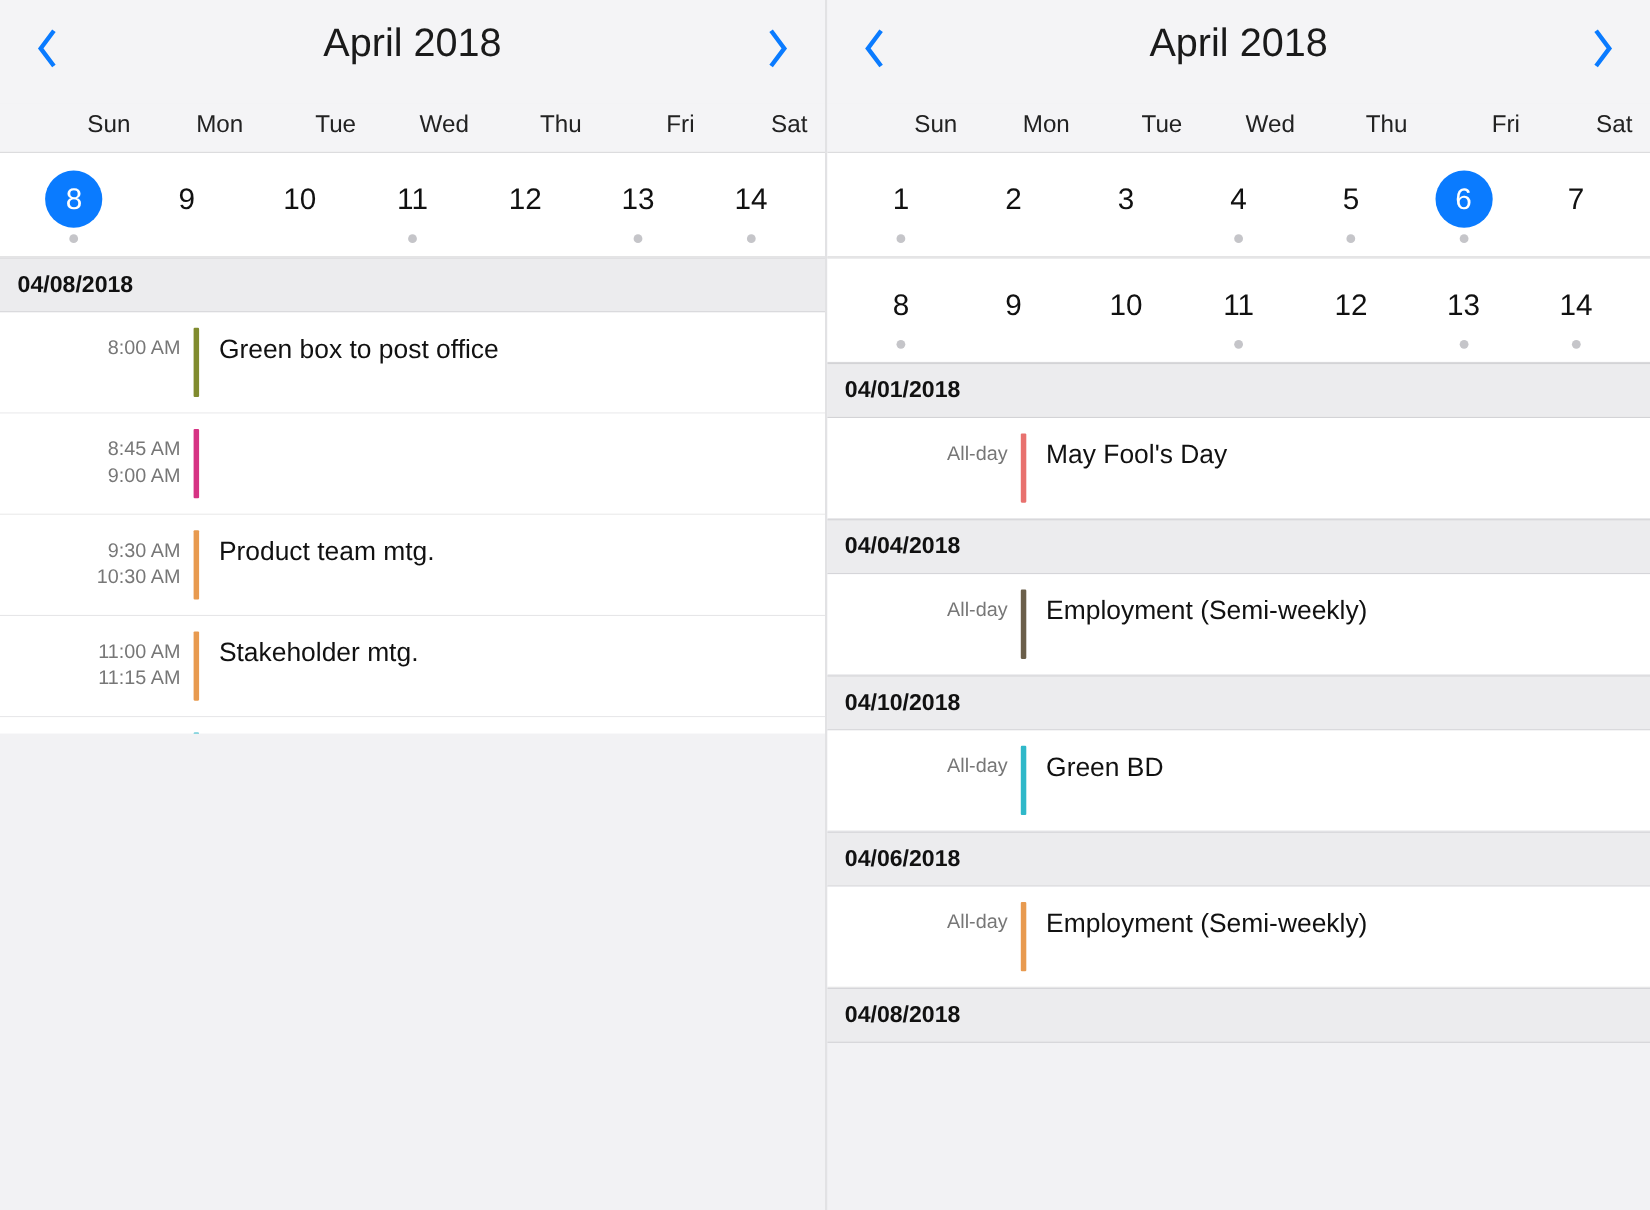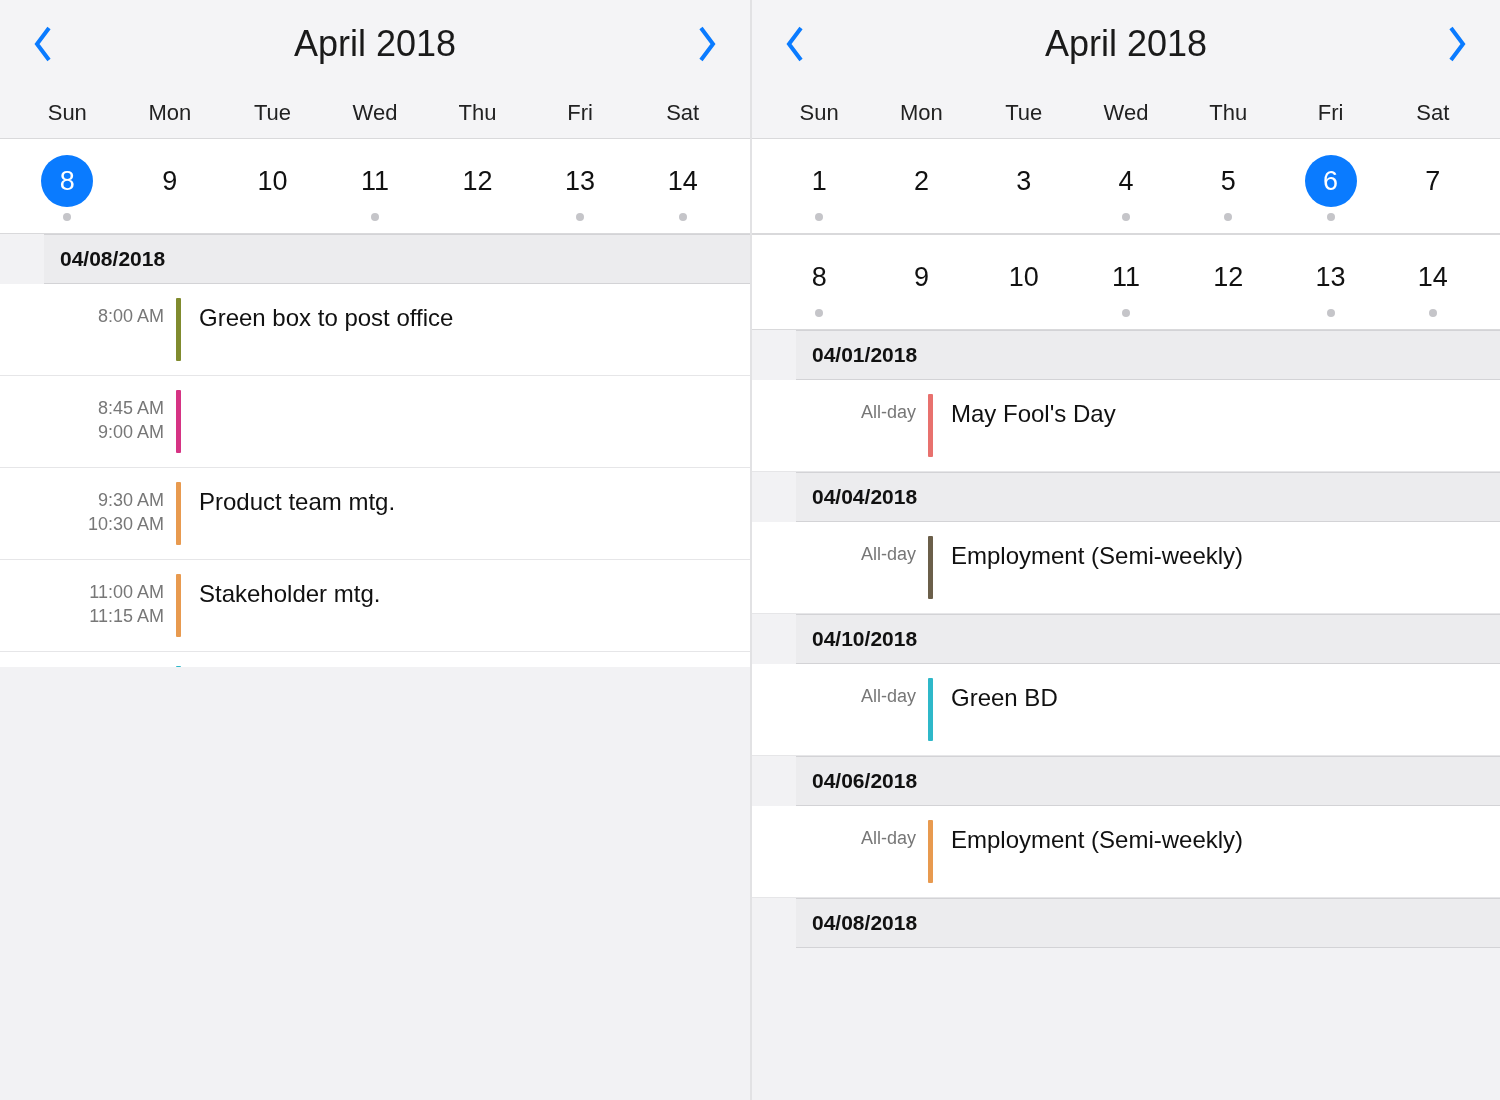--- a/index.html
+++ b/index.html
@@ -15,55 +15,55 @@
   width: 750px;
   height: 1100px;
   background: #f2f2f4;
   display: flex;
   flex-direction: column;
   overflow: hidden;
 }
 .panel + .panel { border-left: 2px solid #e2e2e4; }
 .header {
   display: flex;
-  align-items: center;
+  align-items: flex-start;
   justify-content: space-between;
   padding: 18px 24px 24px;
   background: #f4f4f6;
 }
 .chev {
   width: 36px; height: 52px;
   display: flex; align-items: center; justify-content: center;
   cursor: pointer;
 }
 .chev svg { stroke: #0a7bff; stroke-width: 4; fill: none; }
 .title { font-size: 36px; color: #1a1a1a; font-weight: 400; }
 .dow-row {
   display: grid; grid-template-columns: repeat(7,1fr);
   padding: 6px 16px 12px; background: #f4f4f6;
 }
-.dow { text-align: center; font-size: 22px; color: #222; }
+.dow { text-align: right; font-size: 22px; color: #222; }
 .week-row {
   display: grid; grid-template-columns: repeat(7,1fr);
   background: #fff; border-top: 1px solid #d9d9db;
   border-bottom: 1px solid #d9d9db; padding: 12px 16px 8px;
 }
 .day-cell { display: flex; flex-direction: column; align-items: center; gap: 6px; padding: 4px 0; cursor: pointer; }
 .day-num {
   width: 52px; height: 52px; border-radius: 50%;
   display: flex; align-items: center; justify-content: center;
   font-size: 27px; color: #111;
 }
 .day-num.sel { background: #0a7bff; color: #fff; }
 .dot { width: 8px; height: 8px; border-radius: 50%; background: #c5c5c9; }
 .dot.hidden { visibility: hidden; }
 .section-head {
   background: #ececee; border-top: 1px solid #d3d3d6;
   border-bottom: 1px solid #d3d3d6;
-  padding: 12px 16px; font-size: 21px; font-weight: 700; color: #111; margin-left: 44px;
+  padding: 12px 16px; font-size: 21px; font-weight: 700; color: #111;
 }
 .event-row {
   display: flex; align-items: stretch;
   background: #fff; border-bottom: 1px solid #e6e6e8;
   min-height: 92px;
 }
 .event-time {
   width: 176px; flex-shrink: 0;
   display: flex; flex-direction: column; align-items: flex-end; justify-content: flex-start;
   padding: 20px 12px 0 0; font-size: 18px; color: #777; line-height: 1.35;

